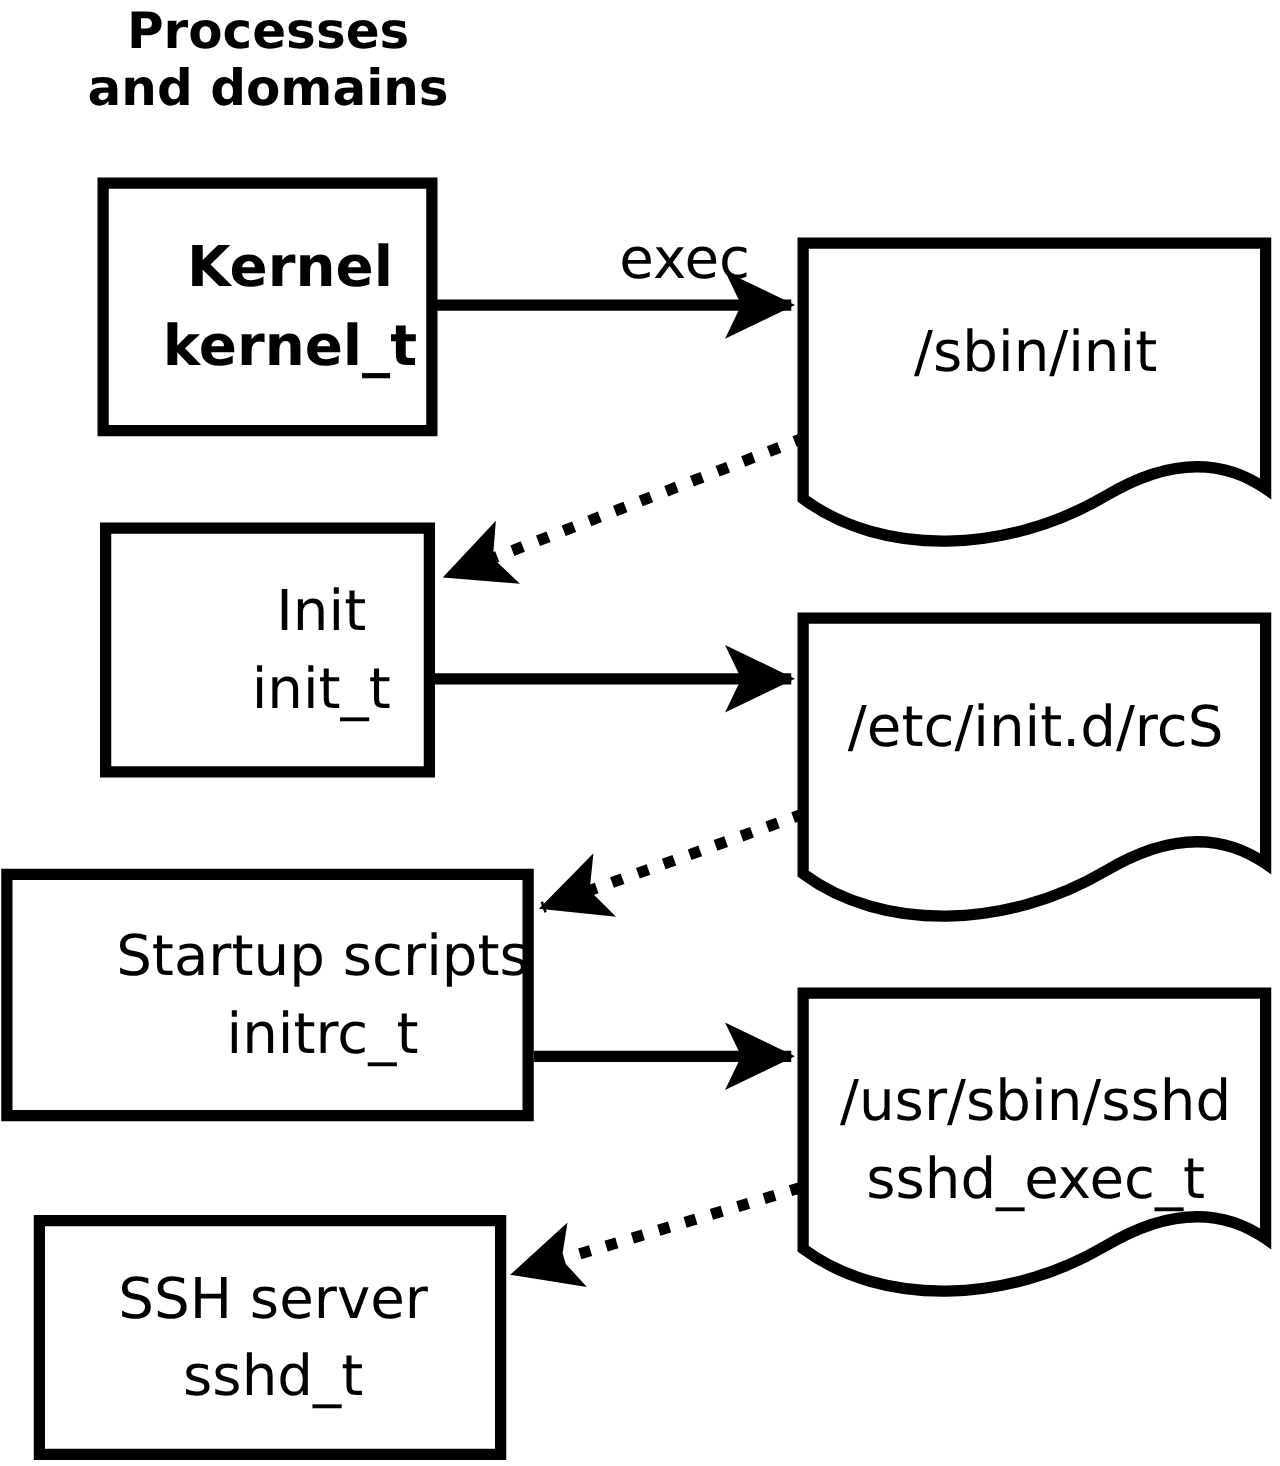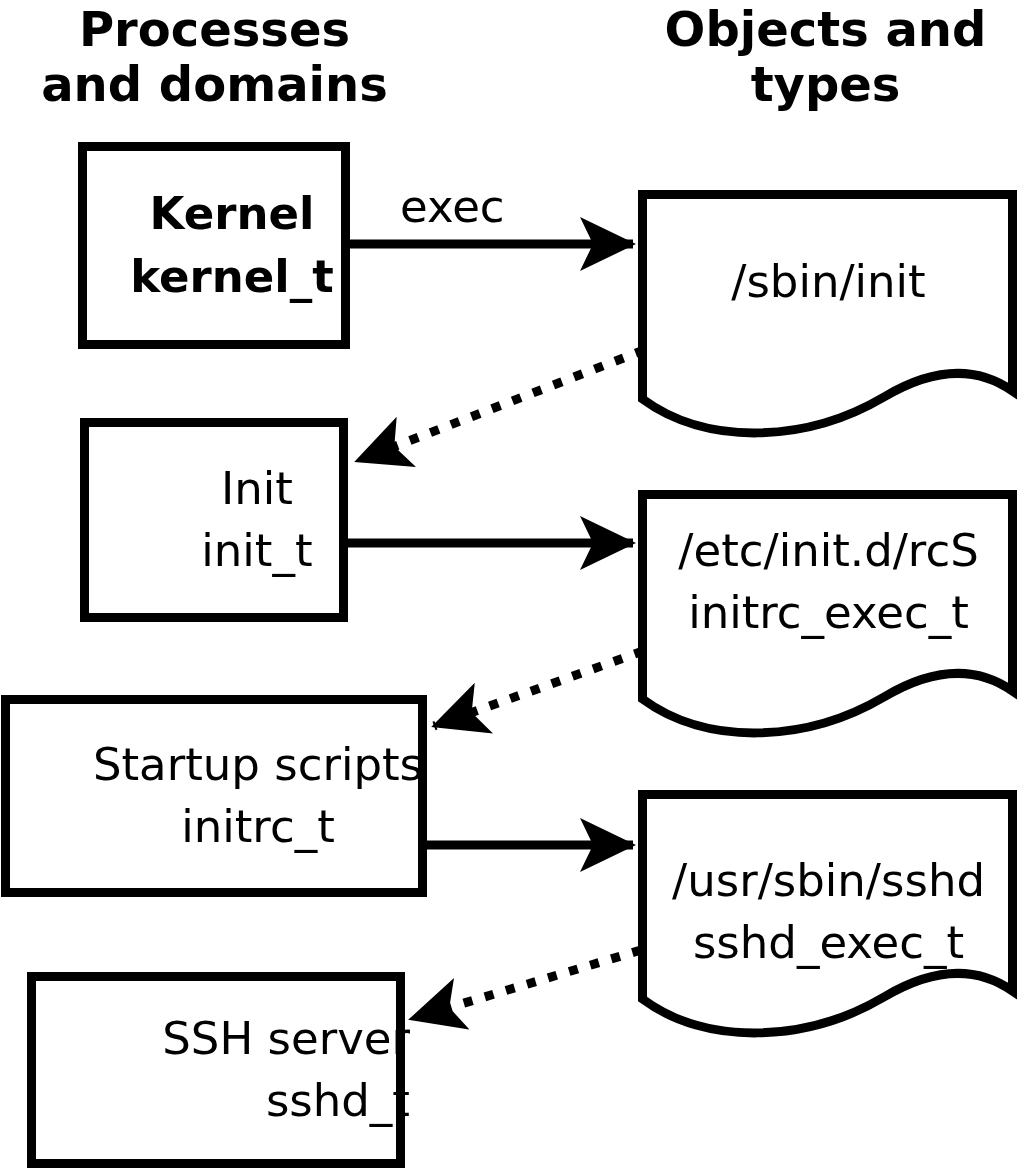--- a/index.html
+++ b/index.html
@@ -17,27 +17,27 @@
     display:flex;flex-direction:column;
     align-items:center;justify-content:center;
     text-align:center;
     font-size:45px;line-height:1.38;
     color:#000;
     white-space:nowrap;
   }
   .heading{
     position:absolute;
     text-align:center;
-    font-size:48px;font-weight:bold;line-height:1.15;
+    font-size:40px;font-weight:bold;line-height:1.15;
     color:#000;
     white-space:nowrap;
   }
   .exec{
     position:absolute;
-    text-align:left;
+    text-align:right;
     font-size:45px;line-height:1.0;
     color:#000;
   }
 </style>
 </head>
 <body>
 
 <div class="canvas">
 
   <svg class="shapes" width="1024" height="1173" viewBox="0 0 1024 1173">
@@ -62,49 +62,44 @@
 
     <line x1="644" y1="350" x2="357" y2="461" stroke="#000000" stroke-width="9" stroke-dasharray="9 13" marker-end="url(#ah)"></line>
     <line x1="643" y1="651" x2="434" y2="726" stroke="#000000" stroke-width="9" stroke-dasharray="9 13" marker-end="url(#ah)"></line>
     <line x1="641" y1="950" x2="411" y2="1019" stroke="#000000" stroke-width="9" stroke-dasharray="9 13" marker-end="url(#ah)"></line>
   </svg>
 
   <div class="heading" style="left:22px;top:2px;width:385px;">
     <div>Processes</div>
     <div>and domains</div>
   </div>
-  <div class="heading" style="left:633px;top:2px;width:385px;">
-    <div>Objects and</div>
-    <div>types</div>
-  </div>
 
   <div class="exec" style="left:400px;top:184px;width:200px;">exec</div>
 
   <div class="label" style="left:78px;top:142px;width:308px;height:207px;font-weight:bold;">
     <div>Kernel</div>
     <div>kernel_t</div>
   </div>
   <div class="label" style="left:80px;top:418px;width:268px;height:204px;padding-left:43px;">
     <div>Init</div>
     <div>init_t</div>
   </div>
   <div class="label" style="left:1px;top:695px;width:426px;height:202px;padding-left:44px;">
     <div>Startup scripts</div>
     <div>initrc_t</div>
   </div>
-  <div class="label" style="left:27px;top:972px;width:383px;height:196px;align-items:flex-end;">
+  <div class="label" style="left:27px;top:972px;width:383px;height:196px;">
     <div>SSH server</div>
     <div>sshd_t</div>
   </div>
 
   <div class="label" style="left:640px;top:192px;width:377px;height:180px;">
     <div>/sbin/init</div>
   </div>
   <div class="label" style="left:640px;top:492px;width:377px;height:180px;">
     <div>/etc/init.d/rcS</div>
-    <div>initrc_exec_t</div>
   </div>
   <div class="label" style="left:640px;top:822px;width:377px;height:180px;">
     <div>/usr/sbin/sshd</div>
     <div>sshd_exec_t</div>
   </div>
 
 </div>
 
 </body></html>

